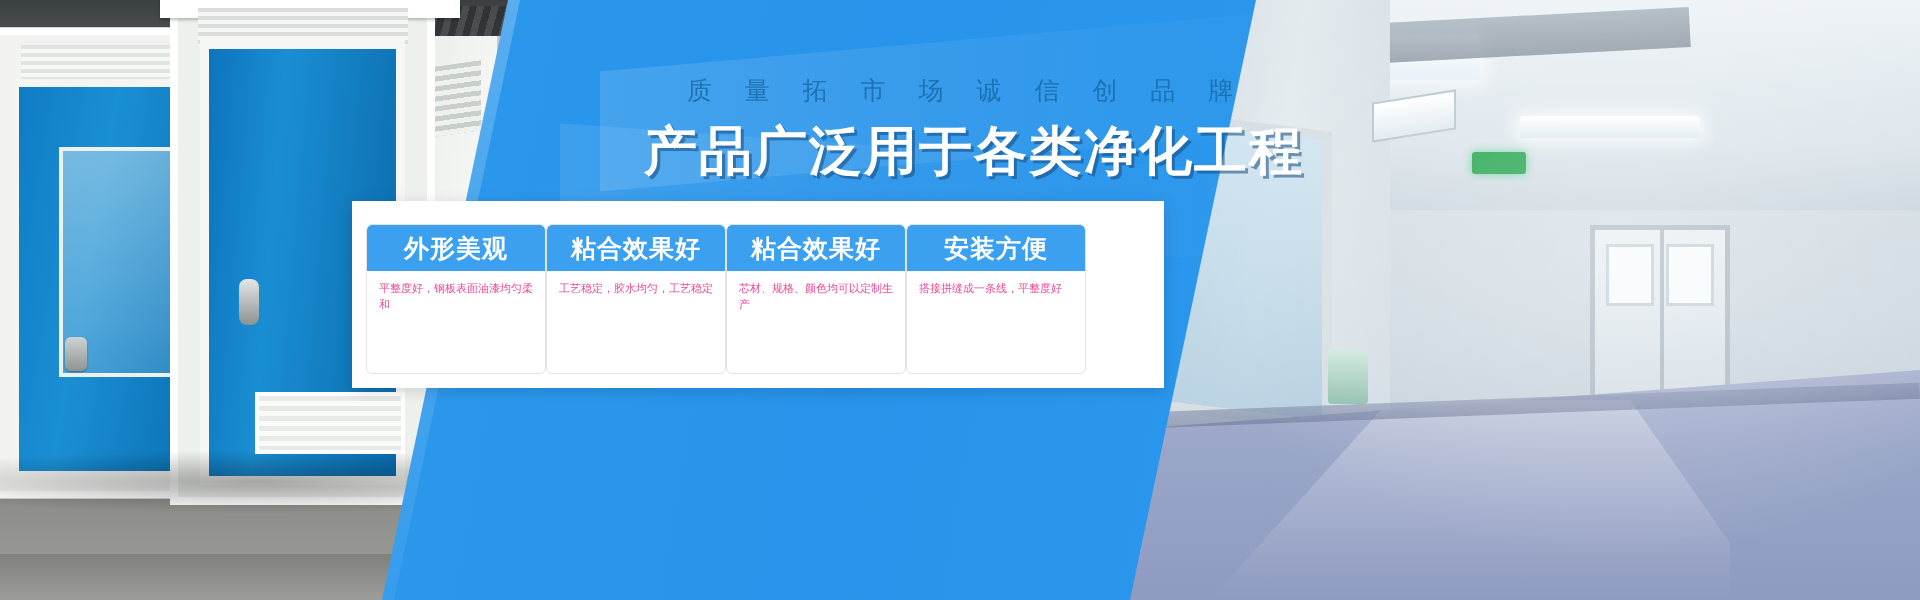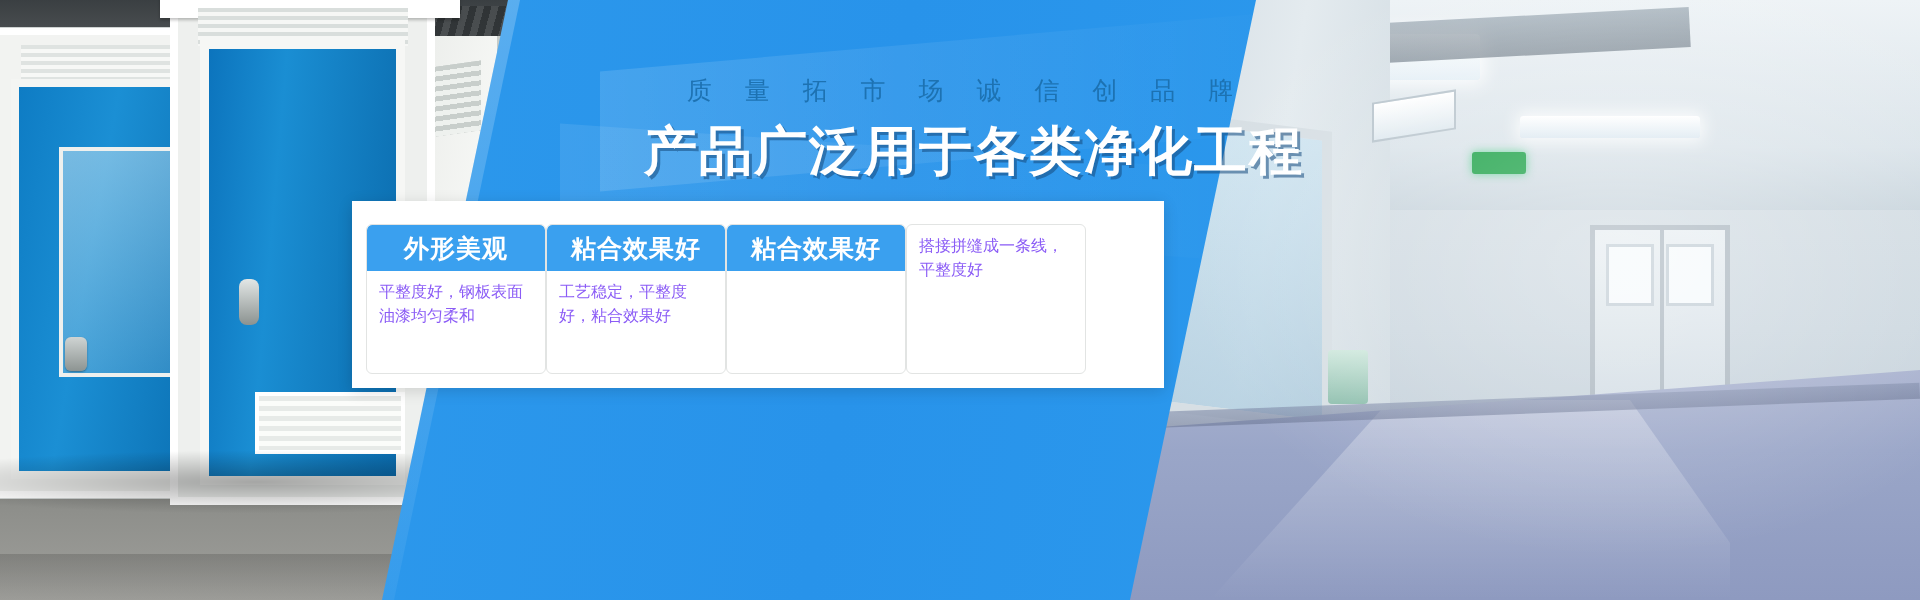--- a/index.html
+++ b/index.html
@@ -124,21 +124,21 @@
   
   .card-panel { position:absolute; left:352px; top:201px; width:812px; height:187px;
           background:#ffffff; box-shadow:0 3px 14px rgba(0,0,0,.14); }
   .cards { position:absolute; left:366px; top:224px; width:786px; height:150px;
           display:flex; gap:0; }
   .card  { width:180px; background:#ffffff; border:1px solid #e2e4e3; border-radius:6px;
           overflow:hidden; display:flex; flex-direction:column; }
   .card-head{ height:46px; background:#3aa0ef; color:#ffffff; font-size:25px; font-weight:bold;
           display:flex; align-items:center; justify-content:center; letter-spacing:1px;
           border-radius:5px 5px 0 0; }
-  .card-body{ flex:1; padding:9px 12px 8px 12px; font-size:16px; line-height:1.48; color:#8b5cf6; }
+  .card-body{ flex:1; padding:9px 12px 8px 12px; font-size:11px; line-height:1.48; color:#ec4899; }
 </style>
 </head>
 <body>
 
 <div id="banner">
 
   <div class="photo-left">
     <div class="pl-sky"></div>
     <div class="pl-ground"></div>
     <div class="cabC">
@@ -197,25 +197,27 @@
   <div class="card-panel"></div>
   <div class="cards">
 
     <div class="card">
       <div class="card-head">外形美观</div>
       <div class="card-body">平整度好，钢板表面油漆均匀柔和</div>
     </div>
 
     <div class="card">
       <div class="card-head">粘合效果好</div>
-      <div class="card-body">工艺稳定，平整度好，粘合效果好</div>
+      <div class="card-body">工艺稳定，胶水均匀，工艺稳定</div>
     </div>
 
     <div class="card">
       <div class="card-head">粘合效果好</div>
-    </div>
-
-    <div class="card">
+      <div class="card-body">芯材、规格、颜色均可以定制生产</div>
+    </div>
+
+    <div class="card">
+      <div class="card-head">安装方便</div>
       <div class="card-body">搭接拼缝成一条线，平整度好</div>
     </div>
 
   </div>
 </div>
 
 </body></html>

